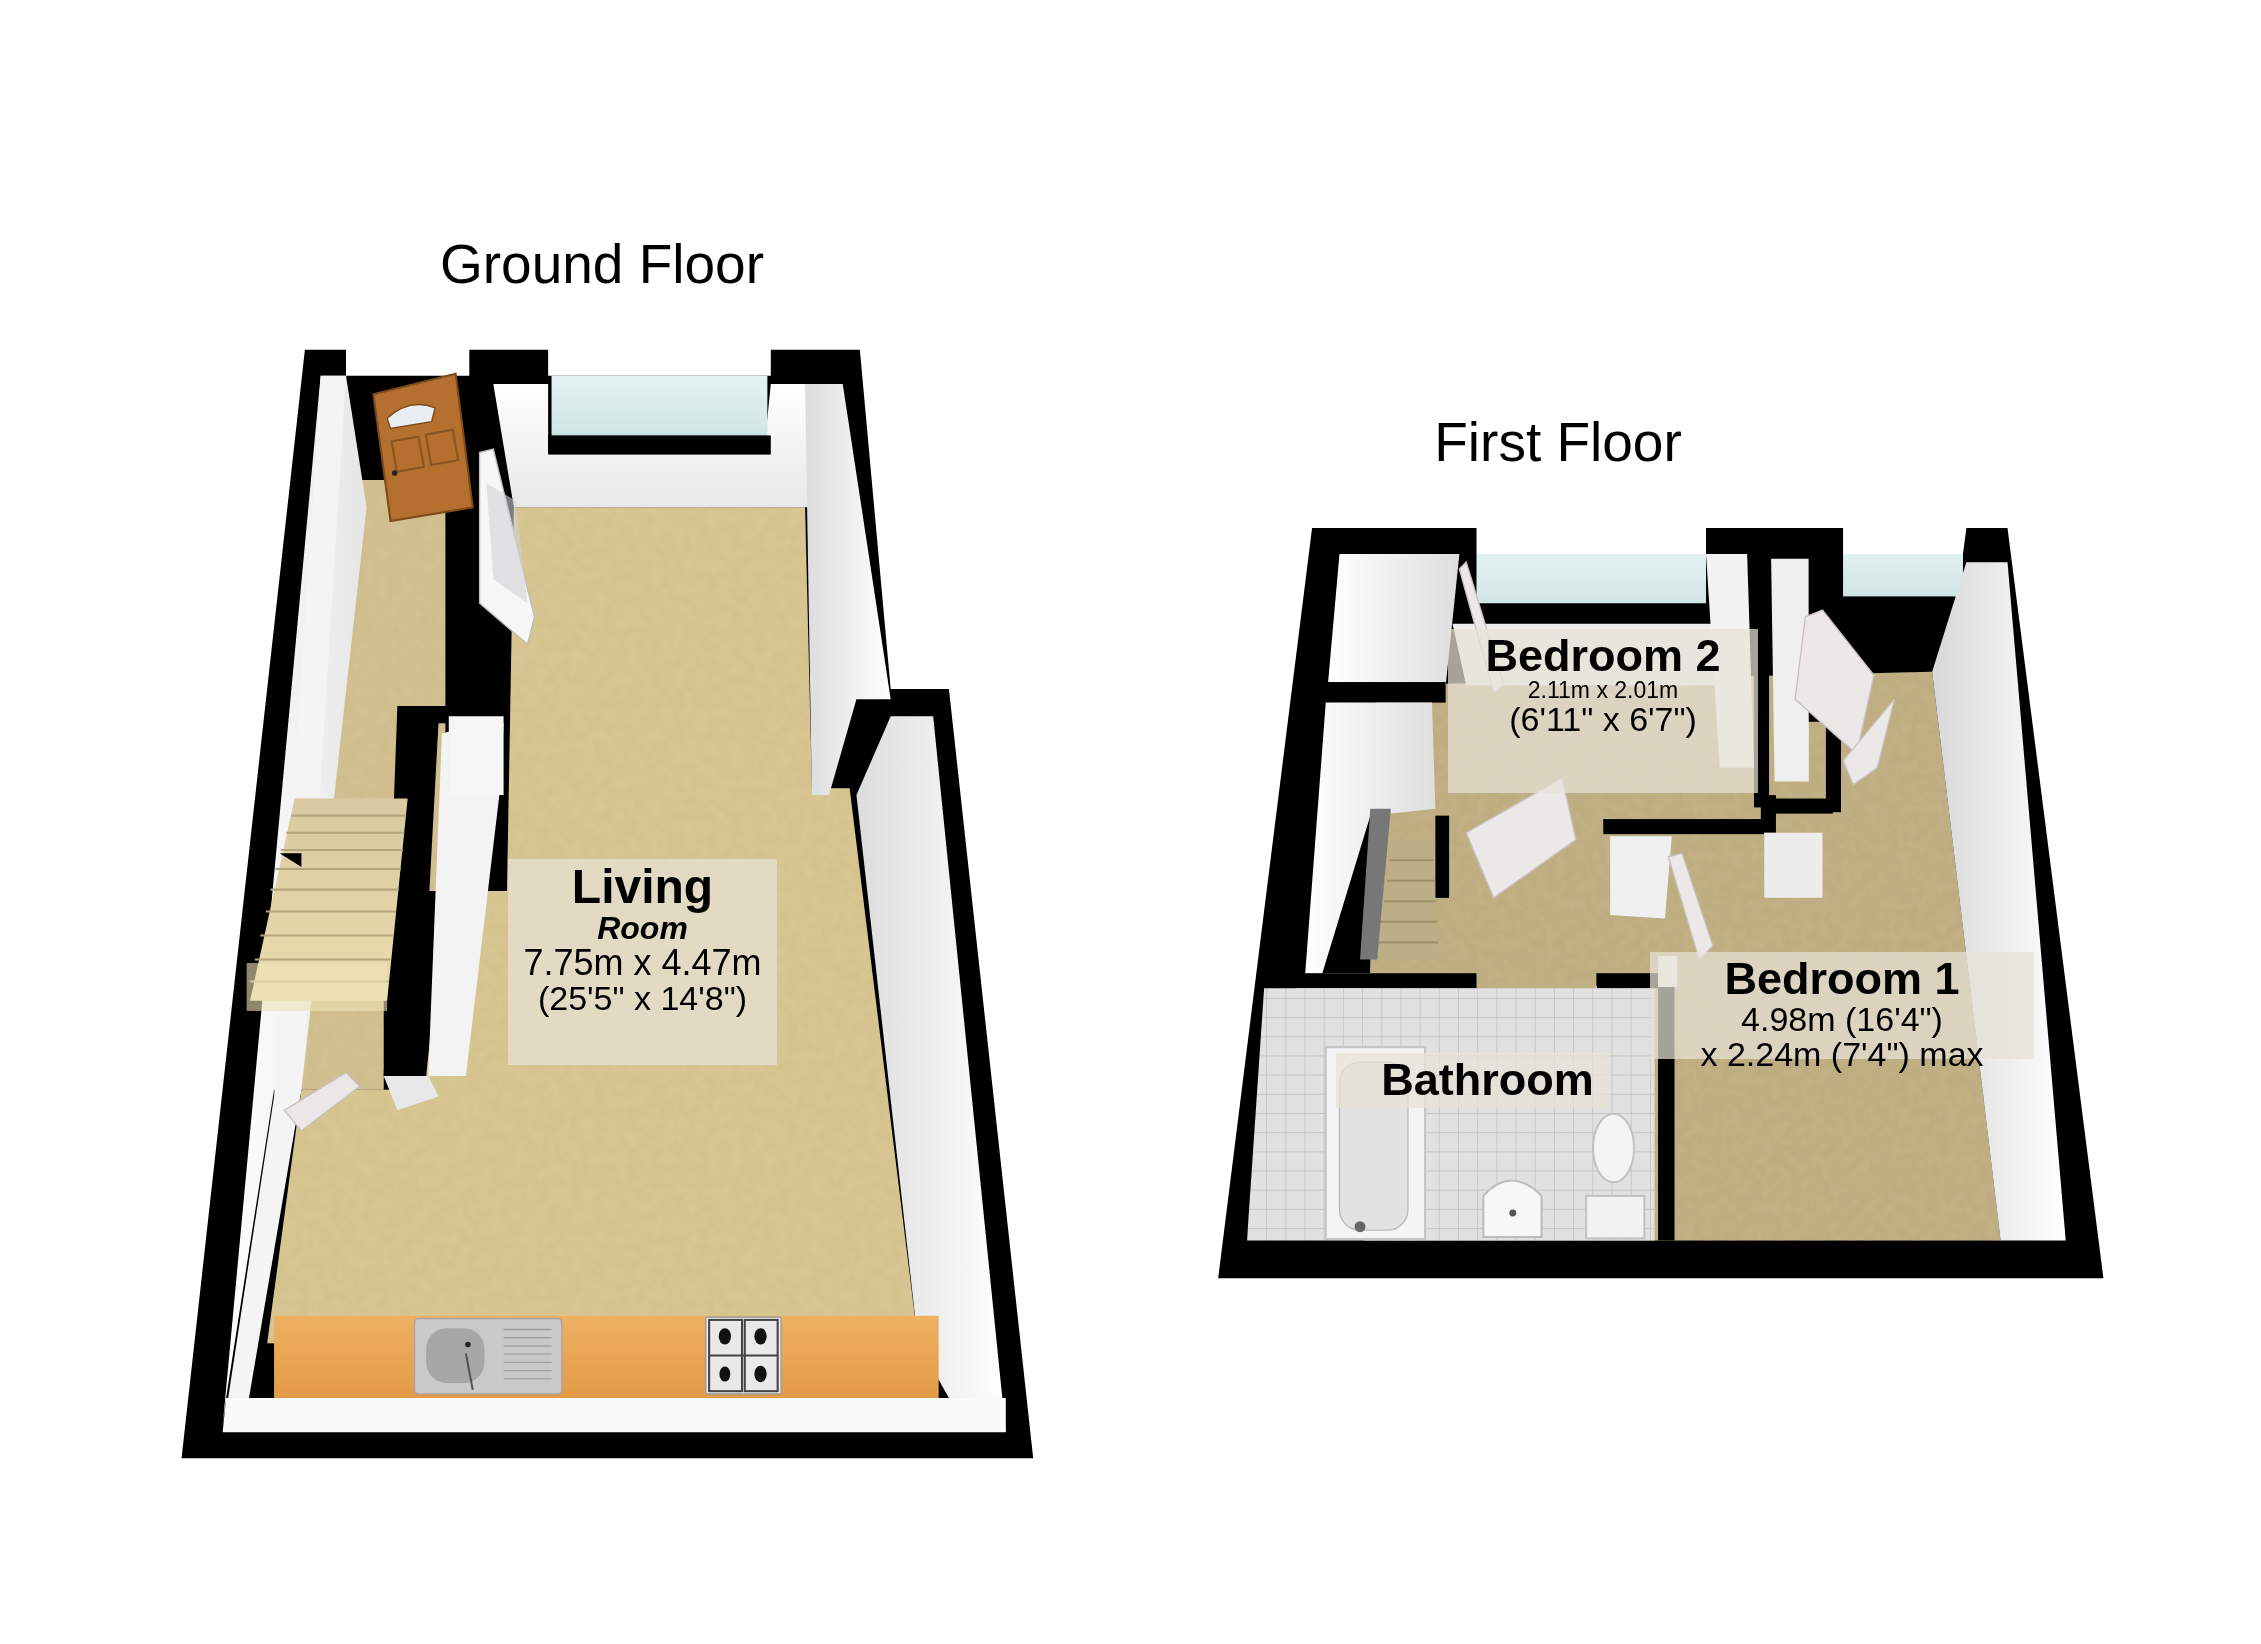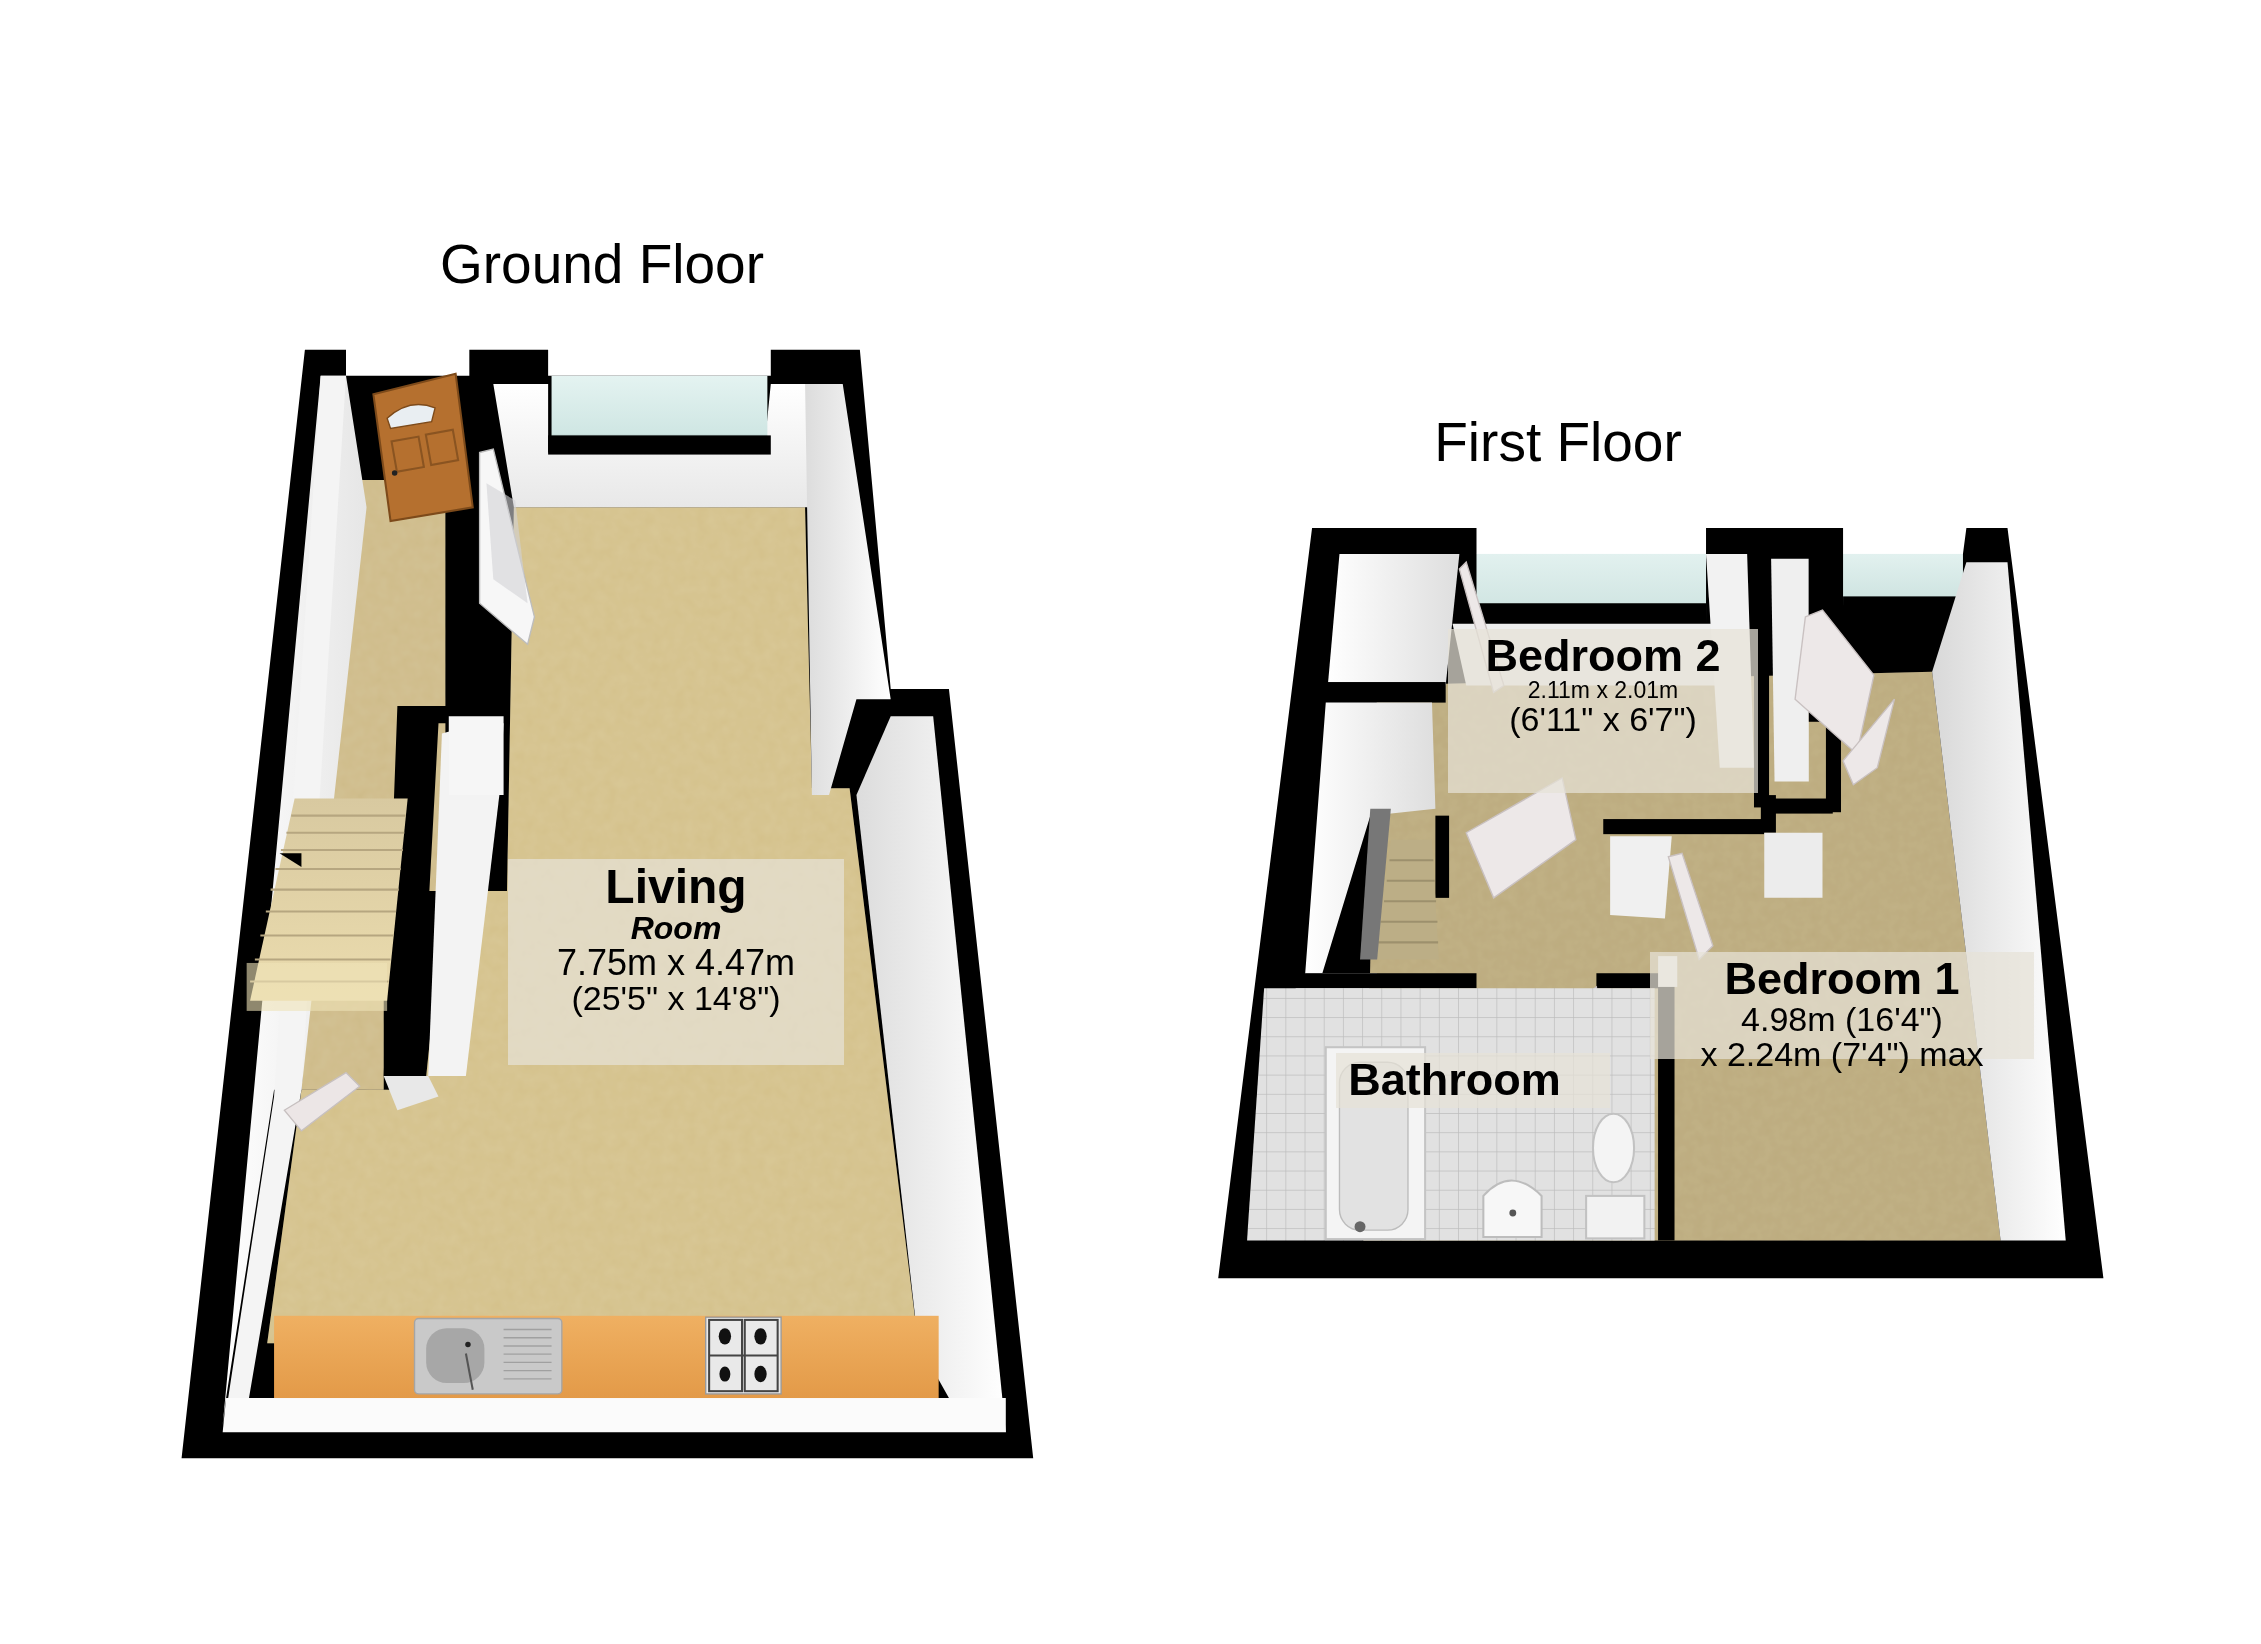--- a/index.html
+++ b/index.html
@@ -145,21 +145,21 @@
       <rect x="1087" y="1926" width="48" height="104" fill="none" stroke="#444" stroke-width="3"></rect>
       <line x1="1035" y1="1978" x2="1135" y2="1978" stroke="#444" stroke-width="3"></line>
       <ellipse cx="1058" cy="1950" rx="9" ry="12" fill="#111"></ellipse>
       <ellipse cx="1110" cy="1950" rx="9" ry="12" fill="#111"></ellipse>
       <ellipse cx="1058" cy="2005" rx="8" ry="11" fill="#111"></ellipse>
       <ellipse cx="1110" cy="2005" rx="9" ry="12" fill="#111"></ellipse>
     </g>
   </g>
 </svg>
 
-<div class="room-label" style="left:508px; top:859px; width:336px; height:206px;">
+<div class="room-label" style="left:508px; top:859px; width:269px; height:206px;">
   <span class="name" style="font-size:48px;">Living</span>
   <span class="name" style="font-size:32px;font-style:italic;">Room</span>
   <span class="dim" style="font-size:36px;">7.75m x 4.47m</span>
   <span class="dim" style="font-size:34px;">(25'5" x 14'8")</span>
 </div>
 
 <svg class="plan" width="2261" height="1645" viewBox="0 0 3300 2400">
   <defs>
     <filter id="grain2" x="0" y="0" width="100%" height="100%">
       <feTurbulence type="fractalNoise" baseFrequency="0.07" numOctaves="2" seed="7"></feTurbulence>
@@ -281,15 +281,15 @@
   <span class="dim" style="font-size:34px;">(6'11" x 6'7")</span>
 </div>
 
 <div class="room-label" style="left:1650px; top:952px; width:384px; height:107px;">
   <span class="name" style="font-size:45px;">Bedroom 1</span>
   <span class="dim" style="font-size:34px;">4.98m (16'4")</span>
   <span class="dim" style="font-size:34px;">x 2.24m (7'4") max</span>
 </div>
 
 <div class="room-label" style="left:1336px; top:1053px; width:274px; height:55px; text-align:left; padding-left:12.3px;">
-  <span class="name" style="font-size:45px;">Bathroom</span>
+  <span class="name" style="font-size:45px;margin-left:33px;">Bathroom</span>
 </div>
 
 
 </body></html>

